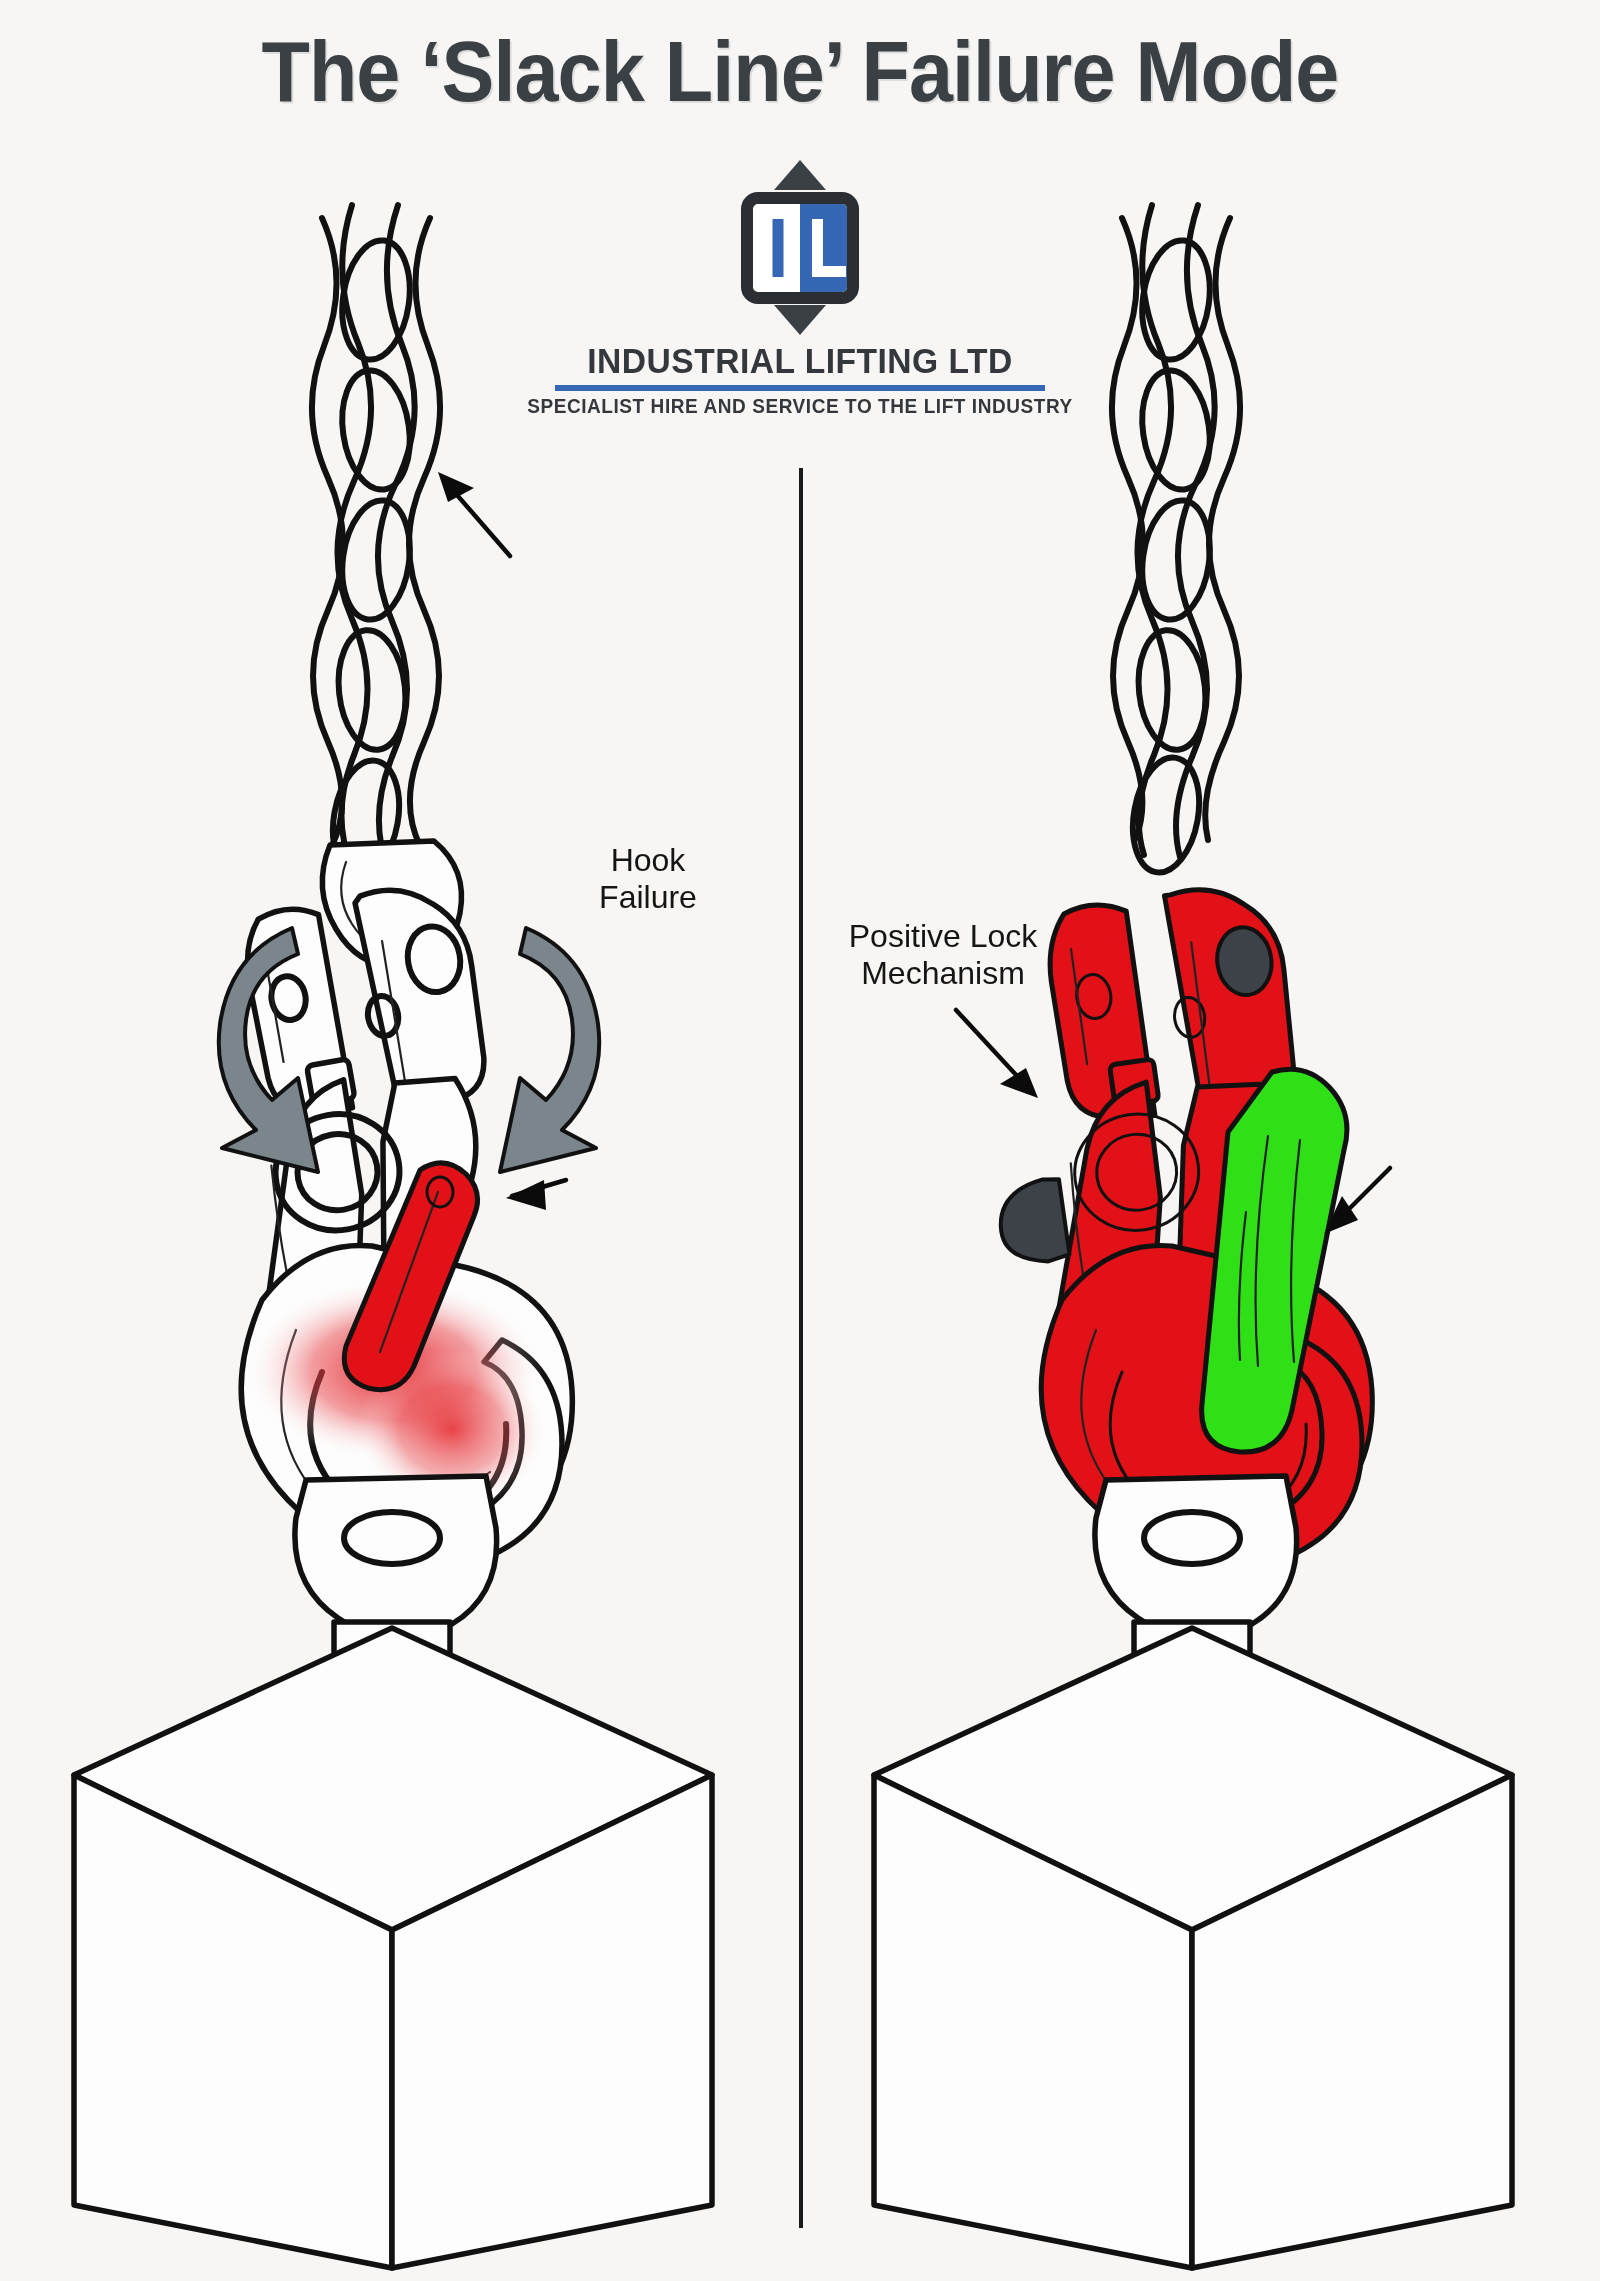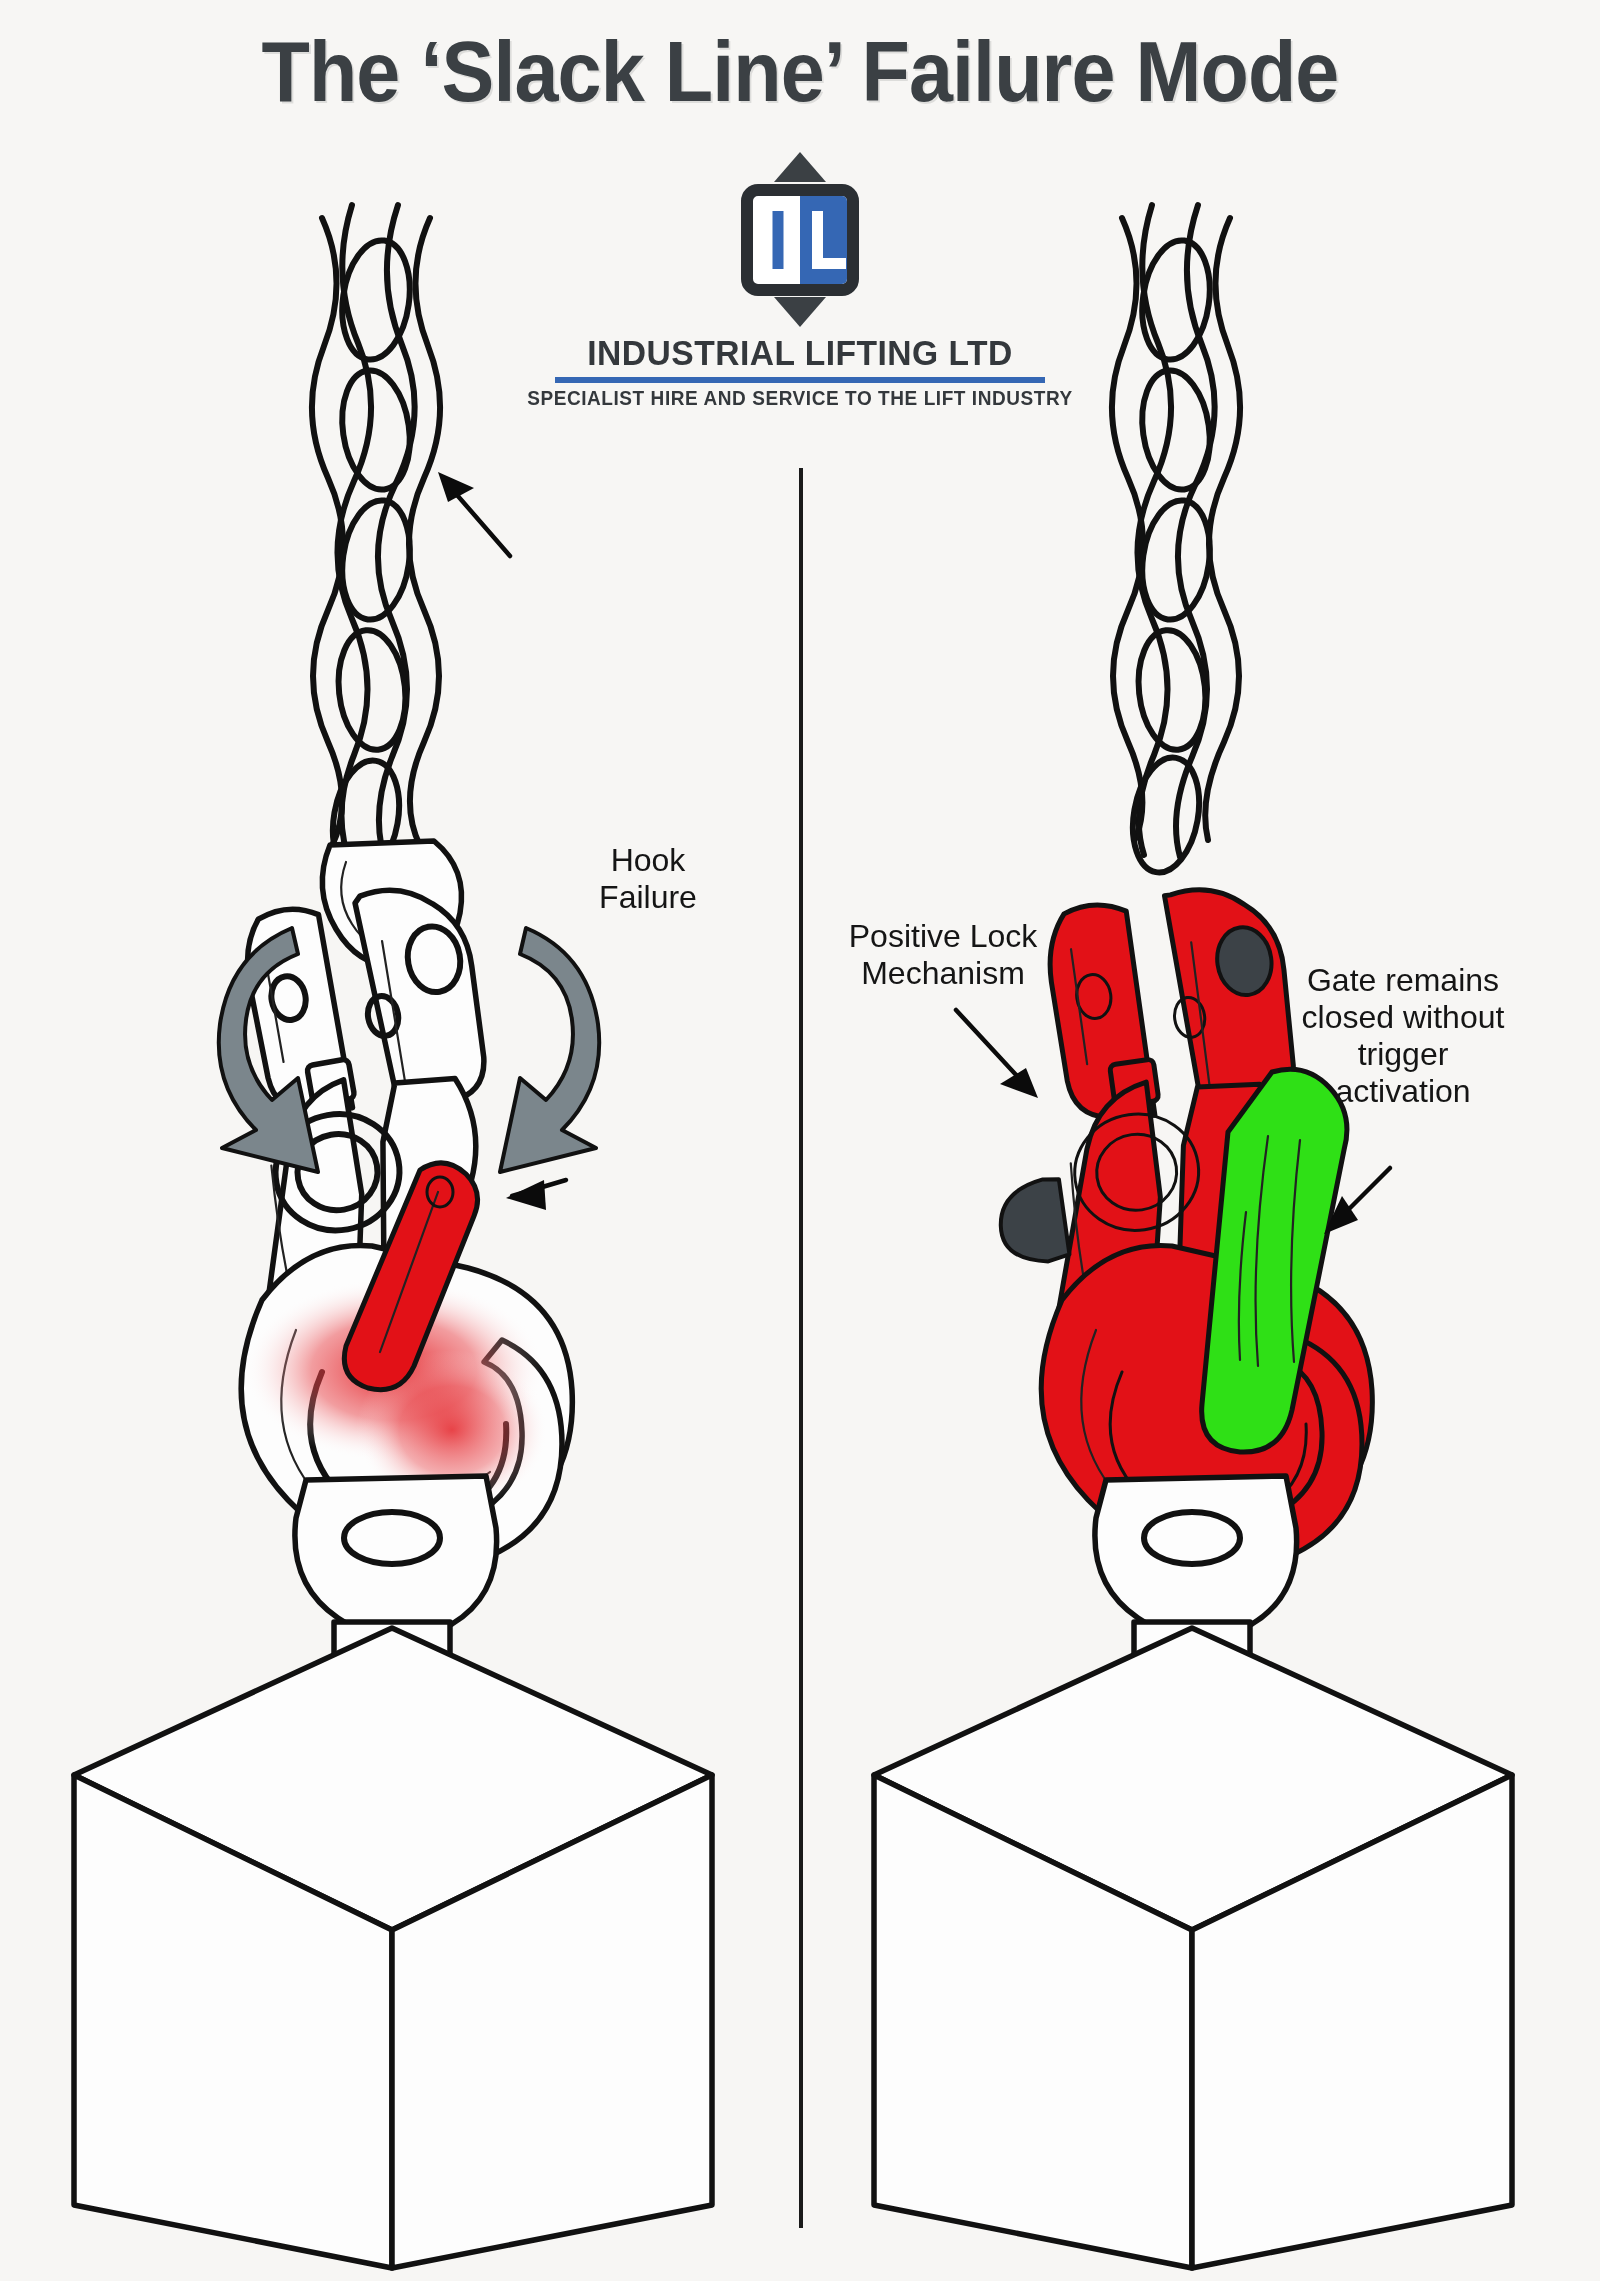--- a/index.html
+++ b/index.html
@@ -21,21 +21,21 @@
     font-weight:bold;
     letter-spacing:-1px;
     color:#3b4044;
     font-family:"Liberation Sans","DejaVu Sans",sans-serif;
     transform:scaleX(.92);
     text-shadow:2px 2px 0 rgba(0,0,0,.10);
     white-space:nowrap;
   }
 
   
-  .logo-wrap{position:absolute;left:0;top:152px;width:1600px;text-align:center;}
+  .logo-wrap{position:absolute;left:0;top:160px;width:1600px;text-align:center;}
   .logo-tri-up{
     width:0;height:0;margin:0 auto;
     border-left:26px solid transparent;border-right:26px solid transparent;
     border-bottom:30px solid #3b4044;
   }
   .logo-box{
     width:118px;height:112px;margin:2px auto 0;
     border:12px solid #2b2f33;border-radius:17px;
     background:#fff;position:relative;overflow:hidden;
     box-sizing:border-box;
@@ -322,18 +322,14 @@
   </svg>
 
 
   <div class="lbl" id="lbl-hook-rotation">Hook
 Failure</div>
 
 
   <div class="lbl" id="lbl-positive-lock">Positive Lock
 Mechanism</div>
 
-  <div class="lbl" id="lbl-gate-closed">Gate remains
-closed without
-trigger
-activation</div>
 
 </div>
 
 </body></html>

